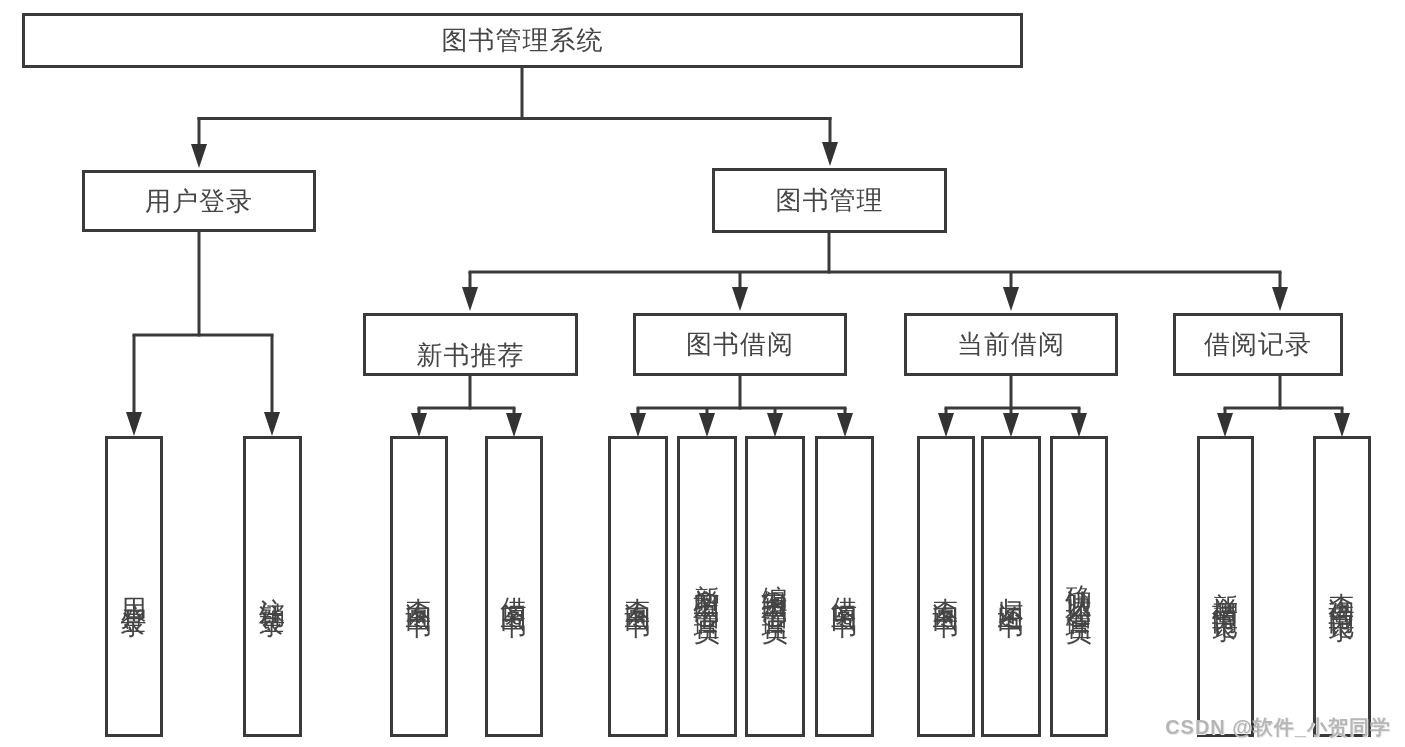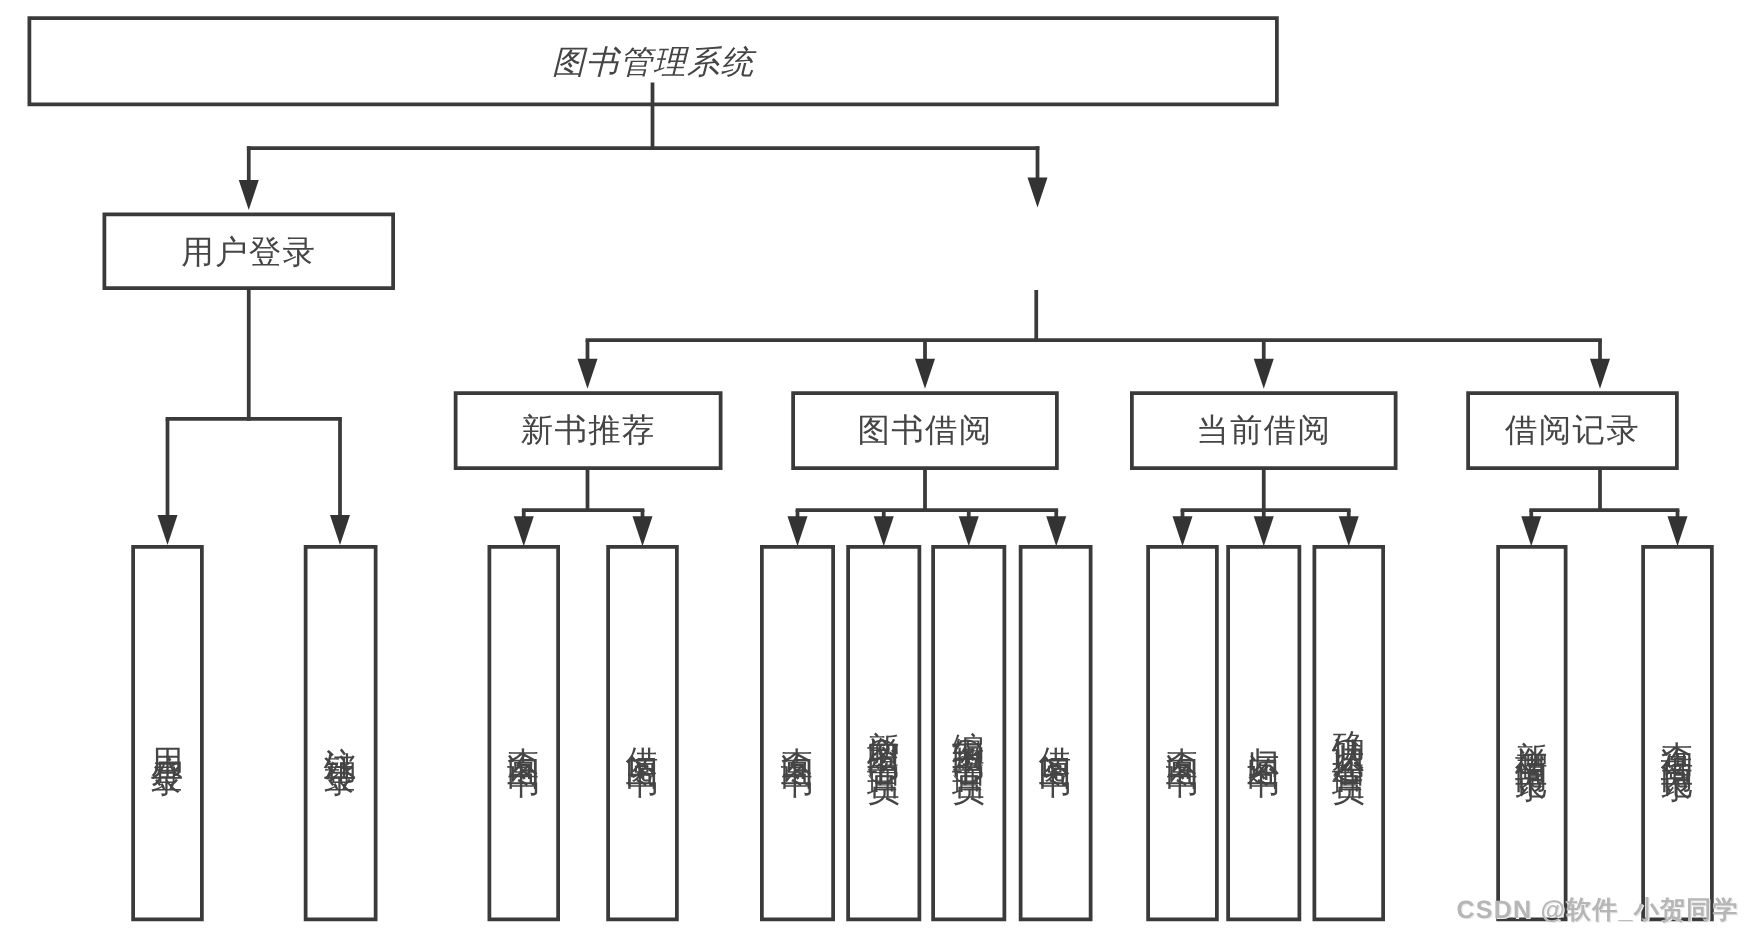--- a/index.html
+++ b/index.html
@@ -48,29 +48,32 @@
     text-shadow:1px 1px 0 #eaeaea;
     white-space:nowrap;
     font-weight:bold;
   }
 </style>
 </head>
 <body>
 
 <div class="canvas">
 
-  <div class="box" style="left:22px;top:13px;width:1001px;height:72px;font-style:italic;">
+  <div class="box" style="left:22px;top:13px;width:1001px;height:55px;">
     <span>图书管理系统</span>
   </div>
 
   <div class="box" style="left:82px;top:170px;width:234px;height:62px;">
     <span>用户登录</span>
   </div>
+  <div class="box" style="left:712px;top:168px;width:235px;height:65px;">
+    <span>图书管理</span>
+  </div>
 
-  <div class="box" style="left:363px;top:313px;width:215px;height:63px;">
+  <div class="box" style="left:363px;top:313px;width:215px;height:63px;align-items:flex-end;">
     <span>新书推荐</span>
   </div>
   <div class="box" style="left:904px;top:313px;width:214px;height:63px;">
     <span>当前借阅</span>
   </div>
   <div class="box" style="left:633px;top:313px;width:214px;height:63px;">
     <span>图书借阅</span>
   </div>
   <div class="box" style="left:1173px;top:313px;width:170px;height:63px;">
     <span>借阅记录</span>

